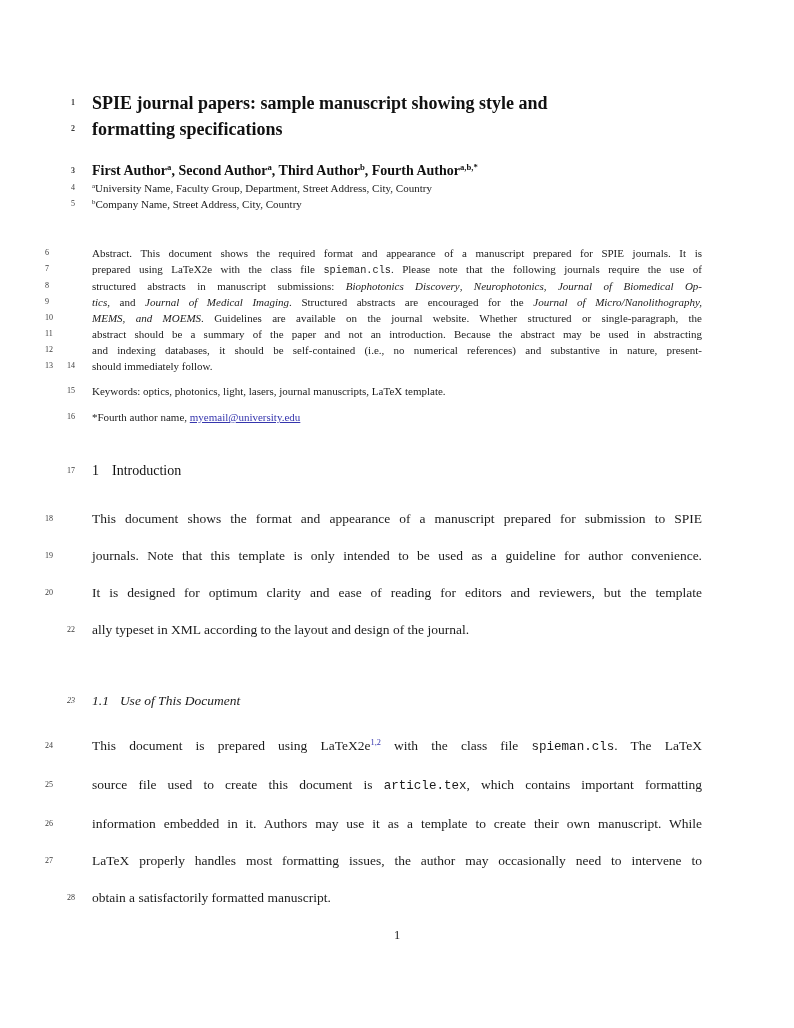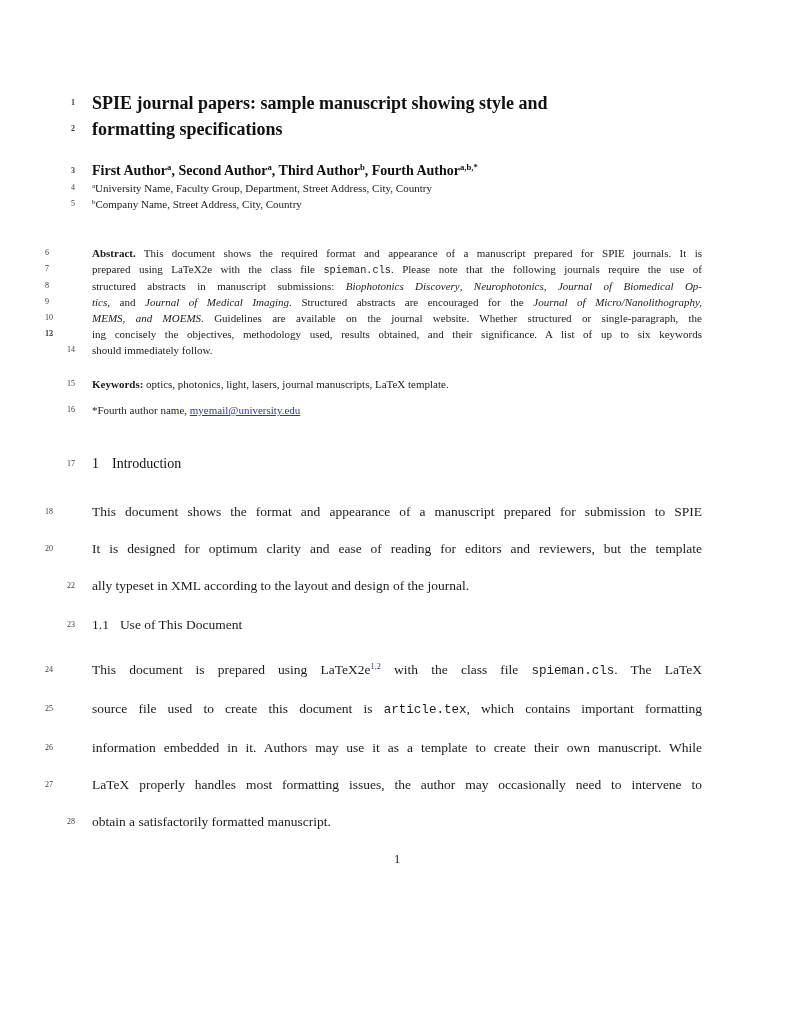--- a/index.html
+++ b/index.html
@@ -12,35 +12,35 @@
   
   .title-block{margin-top:90px;}
   .t-line{font-size:18px;font-weight:bold;line-height:26px;color:#111;}
   
   .authors-line{margin-top:20px;font-size:14px;font-weight:bold;line-height:17px;color:#111;}
   .affil-line{font-size:11px;line-height:16px;}
   .affil-line.first{margin-top:1px;}
   
   .abstract-block{margin-top:33px;font-size:11px;line-height:16px;}
   .abs-line{}
-  .keywords-line{margin-top:18px;font-size:11px;line-height:16px;}
+  .keywords-line{margin-top:9px;font-size:11px;line-height:16px;}
   .footnote-line{margin-top:10px;font-size:11px;line-height:16px;}
   
   .sec-head{margin-top:37px;font-size:14px;font-weight:normal;line-height:18px;color:#111;}
   .sec-head .h-num{margin-right:13px;}
-  .subsec-head{margin-top:12px;font-size:13.5px;line-height:18px;}
+  .subsec-head{margin-top:44px;font-size:13.5px;font-style:italic;line-height:18px;}
   .subsec-head .h-num{margin-right:11px;}
   
   .para .body-line{font-size:13.5px;line-height:37px;}
   .p1{margin-top:20px;}
   .p2{margin-top:17px;}
   
   .just{text-align:justify;text-align-last:justify;}
   
-  .b{font-weight:bold;}
+  .b{font-weight:normal;}
   .i{font-style:italic;}
   .m{font-family:"Liberation Mono","DejaVu Sans Mono",monospace;font-size:0.93em;}
   .sup{font-size:62%;position:relative;top:-0.55em;line-height:0;}
   .link{color:#3535ad;text-decoration:none;}
   .email{color:#3535ad;text-decoration:underline;cursor:pointer;margin-top:41px;}
   
   .page-number{margin-top:11px;text-align:center;font-size:12.5px;line-height:16px;}
 </style>
 </head>
 <body>
@@ -57,33 +57,35 @@
 
     <div class="line affil-line first"><span class="num">4</span><span class="sup">a</span><span>University Name, Faculty Group, Department, Street Address, City, Country</span></div>
     <div class="line affil-line"><span class="num">5</span><span class="sup">b</span><span>Company Name, Street Address, City, Country</span></div>
 
     <div class="abstract-block">
       <div class="line abs-line just"><span class="num">6</span><span class="b">Abstract.</span><span> This document shows the required format and appearance of a manuscript prepared for SPIE journals. It is</span></div>
       <div class="line abs-line just"><span class="num">7</span><span>prepared using LaTeX2e with the class file </span><span class="m">spieman.cls</span><span>. Please note that the following journals require the use of</span></div>
       <div class="line abs-line just"><span class="num">8</span><span>structured abstracts in manuscript submissions: </span><span class="i">Biophotonics Discovery</span><span>, </span><span class="i">Neurophotonics</span><span>, </span><span class="i">Journal of Biomedical Op-</span></div>
       <div class="line abs-line just"><span class="num">9</span><span class="i">tics</span><span>, and </span><span class="i">Journal of Medical Imaging</span><span>. Structured abstracts are encouraged for the </span><span class="i">Journal of Micro/Nanolithography,</span></div>
       <div class="line abs-line just"><span class="num">10</span><span class="i">MEMS, and MOEMS</span><span>. Guidelines are available on the journal website. Whether structured or single-paragraph, the</span></div>
-      <div class="line abs-line just"><span class="num">12</span></div>
-      <div class="line abs-line just"><span class="num">13</span><span>ing concisely the objectives, methodology used, results obtained, and their significance. A list of up to six keywords</span></div>
+      <div class="line abs-line just"><span class="num">11</span><span>abstract should be a summary of the paper and not an introduction. Because the abstract may be used in abstracting</span></div>
+      <div class="line abs-line just"><span class="num">12</span><span>and indexing databases, it should be self-contained (i.e., no numerical references) and substantive in nature, present-</span></div>
+      <div class="line abs-line just"><span class="num">13</span></div>
       <div class="line abs-line"><span class="num">14</span><span>should immediately follow.</span></div>
     </div>
 
     <div class="line keywords-line"><span class="num">15</span><span class="b">Keywords:</span><span> optics, photonics, light, lasers, journal manuscripts, LaTeX template.</span></div>
 
     <div class="line footnote-line"><span class="num">16</span><span>*Fourth author name, </span><a class="email">myemail@university.edu</a></div>
 
     <div class="line sec-head"><span class="num">17</span><span class="h-num">1</span><span>Introduction</span></div>
 
     <div class="para p1">
       <div class="line body-line just"><span class="num">18</span><span>This document shows the format and appearance of a manuscript prepared for submission to SPIE</span></div>
+      <div class="line body-line just"><span class="num">19</span><span>journals. Note that this template is only intended to be used as a guideline for author convenience.</span></div>
       <div class="line body-line just"><span class="num">20</span><span>It is designed for optimum clarity and ease of reading for editors and reviewers, but the template</span></div>
       <div class="line body-line"><span class="num">22</span><span>ally typeset in XML according to the layout and design of the journal.</span></div>
     </div>
 
     <div class="line subsec-head"><span class="num">23</span><span class="h-num">1.1</span><span>Use of This Document</span></div>
 
     <div class="para p2">
       <div class="line body-line just"><span class="num">24</span><span>This document is prepared using LaTeX2e</span><span class="sup"><a class="link">1,2</a></span><span> with the class file </span><span class="m">spieman.cls</span><span>. The LaTeX</span></div>
       <div class="line body-line just"><span class="num">25</span><span>source file used to create this document is </span><span class="m">article.tex</span><span>, which contains important formatting</span></div>
       <div class="line body-line just"><span class="num">26</span><span>information embedded in it. Authors may use it as a template to create their own manuscript. While</span></div>

